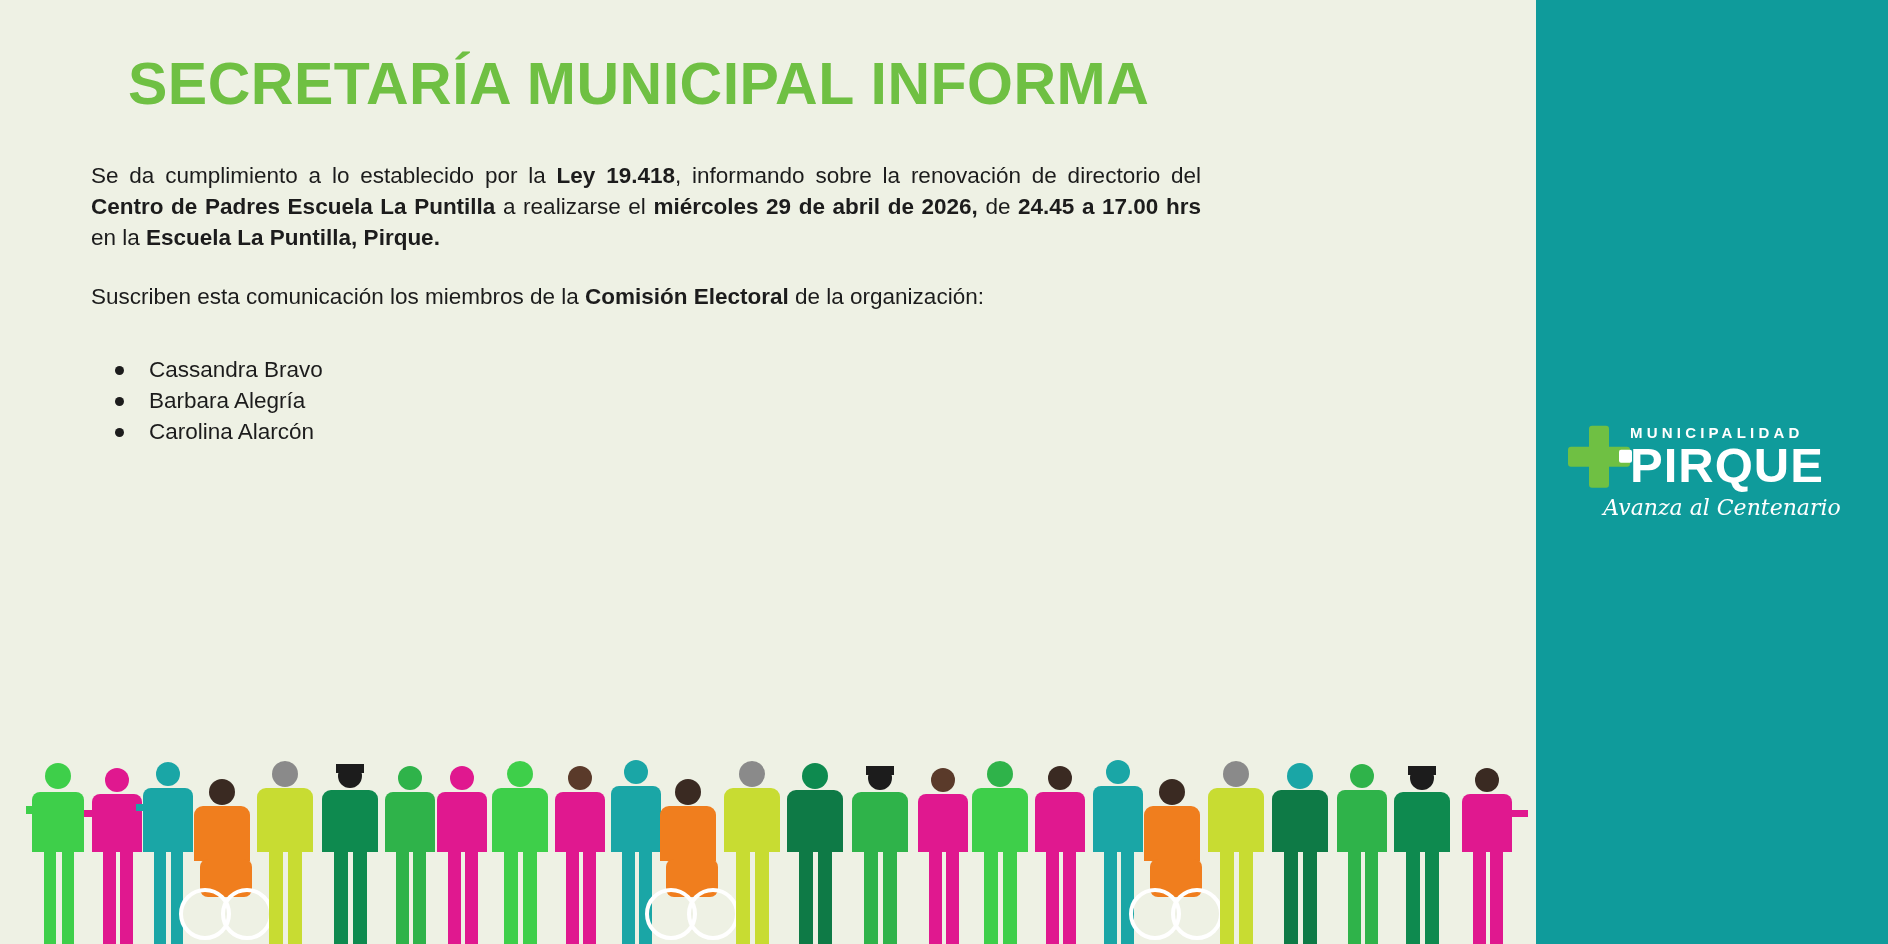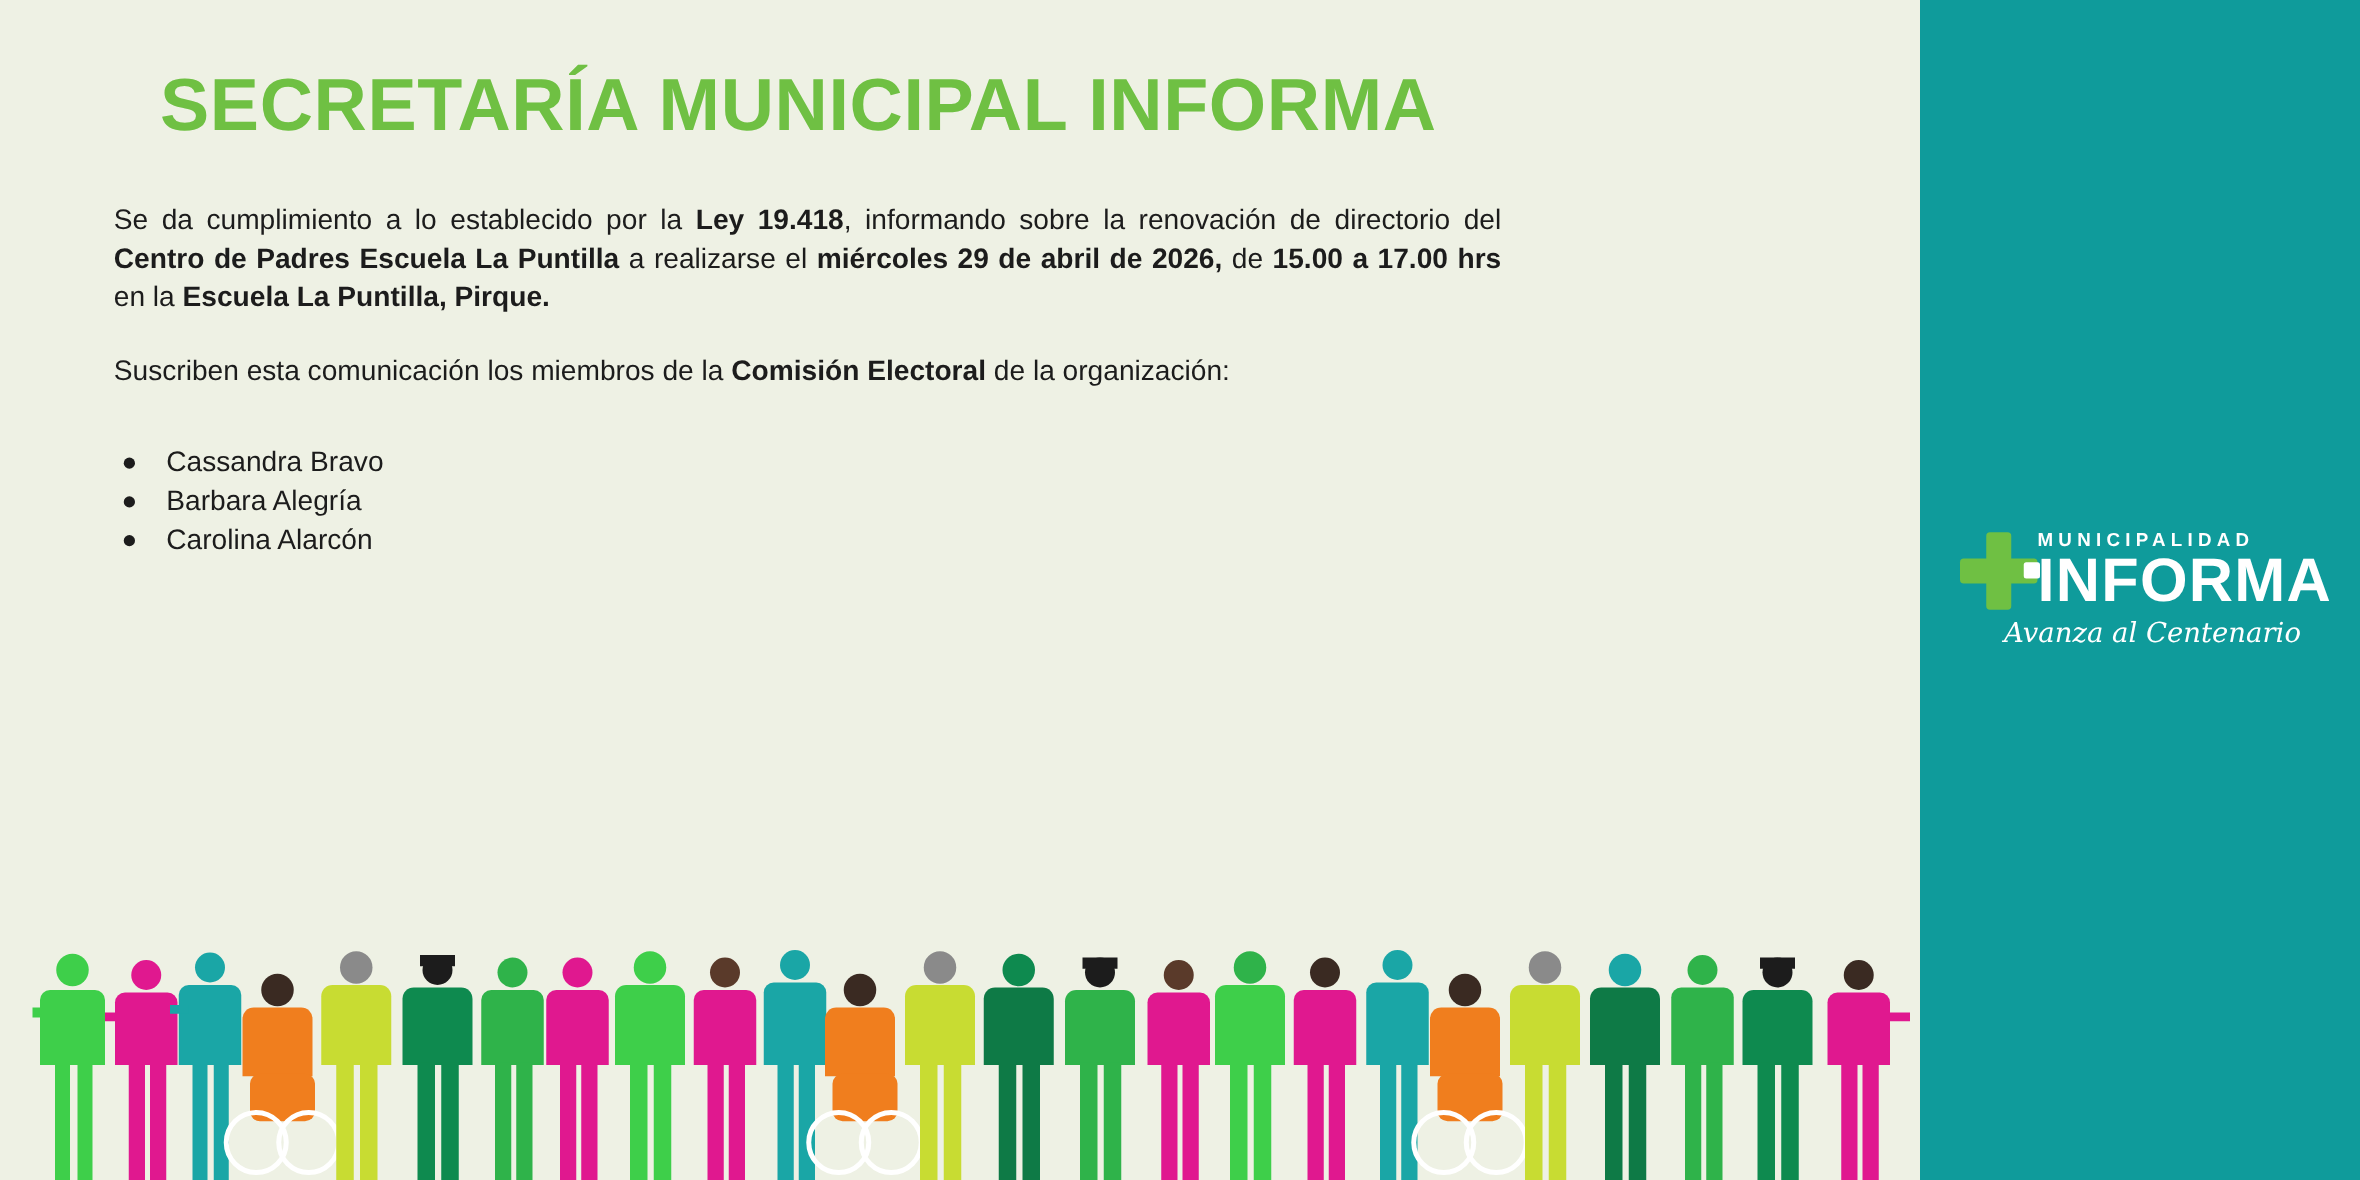--- a/index.html
+++ b/index.html
@@ -59,21 +59,21 @@
     margin: 0 0 28px 0;
   }
   .para.justified {
     text-align: justify;
   }
   .para.last-para {
     margin-bottom: 42px;
   }
   .bullets {
     list-style: none;
-    margin: 0;
+    margin: 16px;
     padding: 0;
   }
   .bullets li {
     position: relative;
     padding-left: 42px;
     font-size: 22.5px;
     line-height: 31px;
     margin-bottom: 0px;
   }
   .bullets li::before {
@@ -174,21 +174,21 @@
 <div class="poster">
 
   <div class="left-panel">
 
     <div class="title">SECRETARÍA MUNICIPAL INFORMA</div>
 
     <div class="body-text">
 
 
       <p class="para justified">
-        <span>Se da cumplimiento a lo establecido por la </span><b>Ley 19.418</b><span>, informando sobre la renovación de directorio del </span><b>Centro de Padres Escuela La Puntilla</b><span> a realizarse el </span><b>miércoles 29 de abril  de 2026,</b><span> de </span><b>15.00 a 17.00 hrs</b><span> en la </span><b>Escuela La Puntilla, Pirque.</b>
+        <span>Se da cumplimiento a lo establecido por la </span><b>Ley 19.418</b><span>, informando sobre la renovación de directorio del </span><b>Centro de Padres Escuela La Puntilla</b><span> a realizarse el </span><b>miércoles 29 de abril  de 2026,</b><span> de </span><b>24.45 a 17.00 hrs</b><span> en la </span><b>Escuela La Puntilla, Pirque.</b>
       </p>
 
       <p class="para last-para">
         <span>Suscriben esta comunicación los miembros de la </span><b>Comisión Electoral</b><span> de la organización:</span>
       </p>
 
       <ul class="bullets">
         <li><span>Cassandra Bravo</span></li>
         <li><span>Barbara Alegría</span></li>
         <li><span>Carolina Alarcón</span></li>
@@ -393,20 +393,20 @@
   <div class="right-panel">
     <div class="logo-wrap">
       <div class="logo-top">
         <div class="plus-mark">
           <div class="bar-h"></div>
           <div class="bar-v"></div>
           <div class="dot"></div>
         </div>
         <div class="logo-words">
           <div class="muni-word">MUNICIPALIDAD</div>
-          <div class="pirque-word">INFORMA</div>
+          <div class="pirque-word">PIRQUE</div>
         </div>
       </div>
       <div class="slogan">Avanza al Centenario</div>
     </div>
   </div>
 
 </div>
 
 </body></html>

